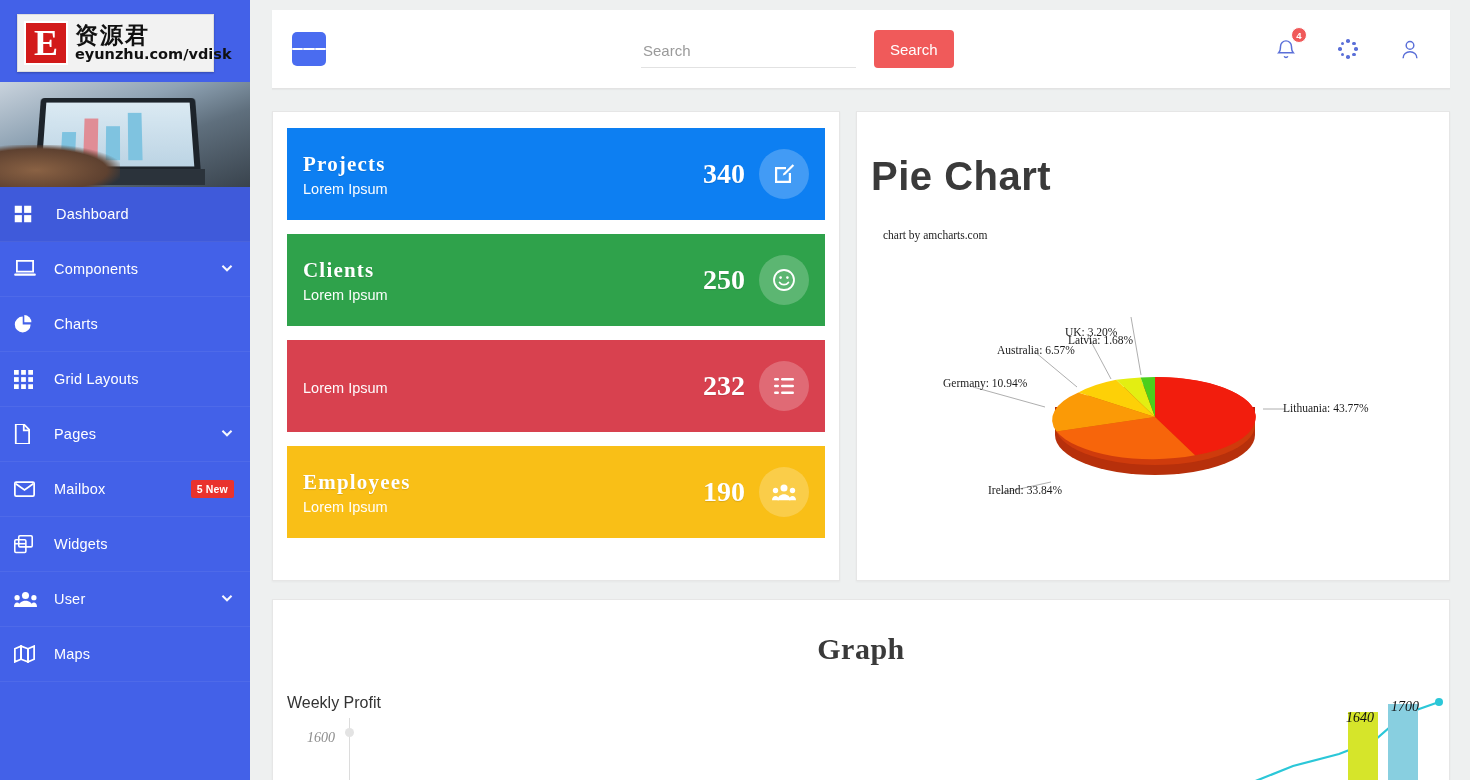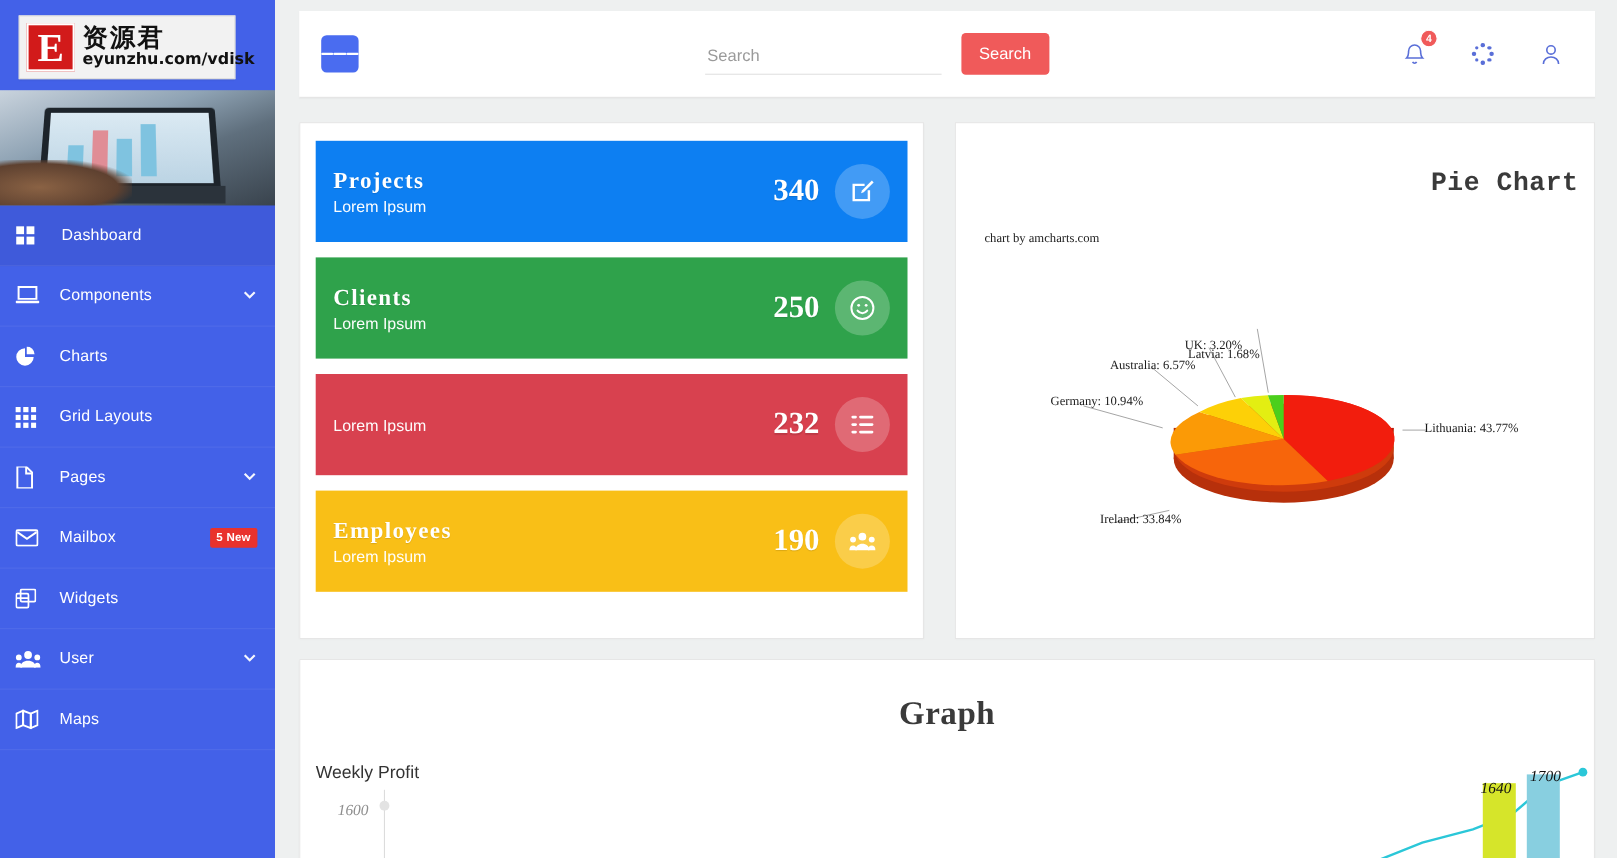--- a/index.html
+++ b/index.html
@@ -150,21 +150,21 @@
     display:flex; align-items:center; justify-content:center;
     border: 1.5px solid #fff;
   }
   .dots { width: 20px; height: 20px; position: relative; }
   .dots i {
     position:absolute; width: 3.6px; height:3.6px; border-radius:50%; background:#5a6fd8; display:block;
   }
 
   
   .content { padding: 22px 20px 0 22px; }
-  .row { display: flex; gap: 28px; }
+  .row { display: flex; gap: 16px; }
   .panel {
     background: #ffffff;
     border: 1px solid #e6e6e6;
     box-shadow: 0 1px 2px rgba(0,0,0,.04);
   }
   .panel-left { flex: 0 0 568px; padding: 16px 14px 16px 14px; height: 470px; }
   .panel-right { flex: 1 1 auto; padding: 14px; height: 470px; position: relative; }
 
   .stat {
     height: 92px; margin-bottom: 14px;
@@ -192,22 +192,22 @@
   .stat-icon {
     width: 50px; height: 50px; border-radius: 50%;
     background: rgba(255,255,255,.22);
     display:flex; align-items:center; justify-content:center;
     flex: 0 0 50px;
   }
   .stat-icon svg { fill: #ffffff; }
 
   
   .pie-title {
-    text-align:right; font-family:Liberation Mono, monospace;
-    font-weight: bold; font-size: 24px; color:#3a3a3a;
+    text-align:left; font-family:Liberation Sans, sans-serif;
+    font-weight: bold; font-size: 40px; color:#3a3a3a;
     margin-top: 28px; letter-spacing: .5px;
   }
   .pie-credit {
     font-family:"Liberation Serif", serif; font-size: 11.5px; color:#222;
     margin-top: 30px; margin-left: 12px;
   }
   .pie-wrap { position: relative; height: 300px; }
   .pie-label {
     position: absolute; font-family:"Liberation Serif", serif;
     font-size: 11.5px; color: #1a1a1a; white-space: nowrap;

